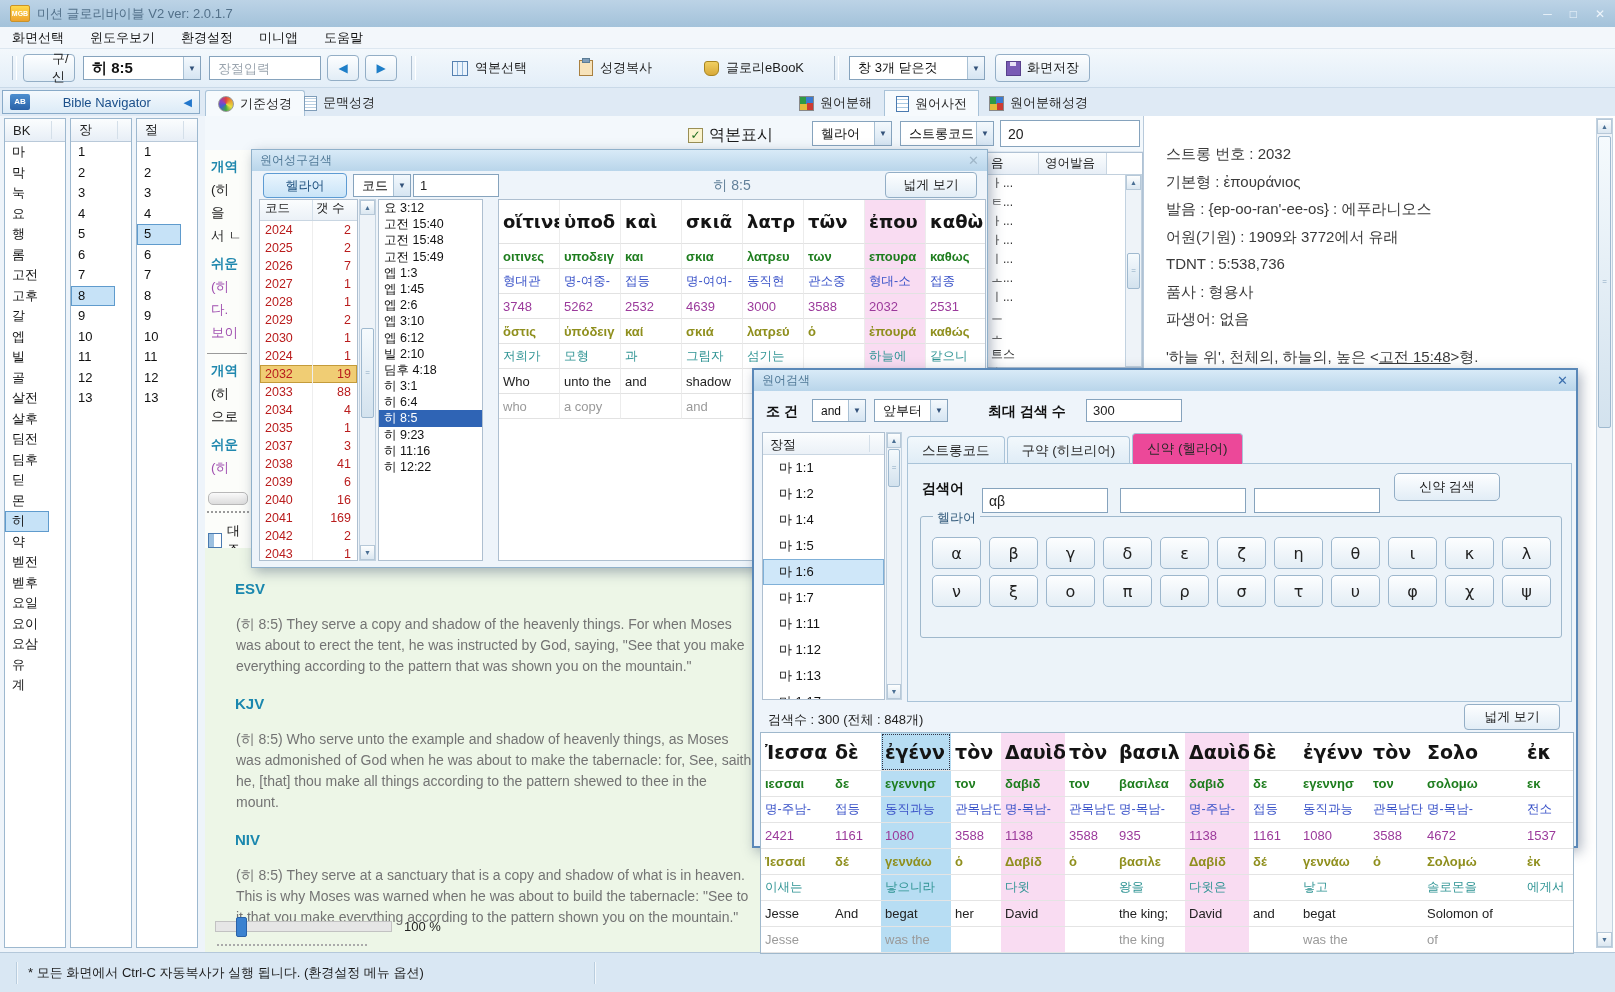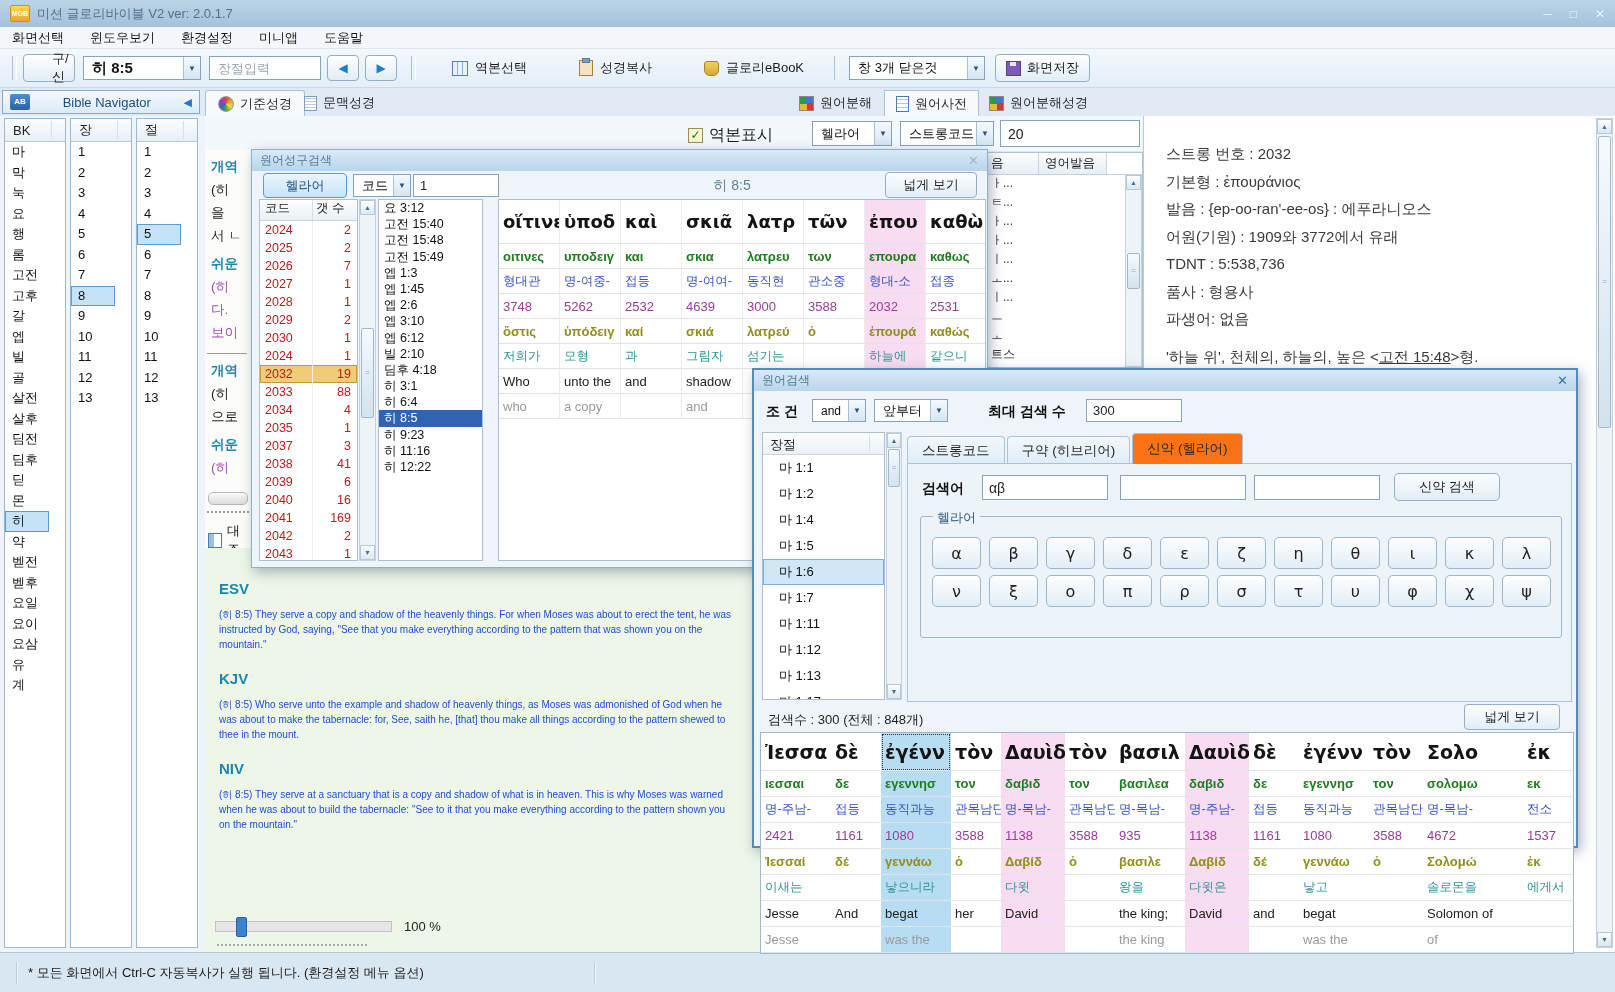--- a/index.html
+++ b/index.html
@@ -98,22 +98,22 @@
   .ls-b{color:#222;}
   .ls-p{color:#a050b0;}
   .ls-d{border-top:1px solid #9a9a9a;margin:9px 4px 4px 2px;height:0;}
   #ls-progress{position:absolute;left:3px;top:342px;width:38px;height:11px;background:linear-gradient(#fafafa,#dcdcdc);border:1px solid #b8b8b8;border-radius:5px;}
   #ls-dots{position:absolute;left:2px;top:361px;width:42px;border-bottom:2px dotted #9a9a9a;}
   #compare-tab{position:absolute;left:3px;top:372px;display:flex;align-items:center;gap:5px;font-size:13px;color:#111;}
   .ic-compare{width:13px;height:13px;border:1px solid #4a7ab0;background:linear-gradient(90deg,#9cc0e0 0 5px,#fff 5px);}
   
   #bible-area{left:205px;top:548px;width:938px;height:404px;background:#edf6e7;}
   #translations{position:absolute;left:14px;top:14px;width:740px;}
-  .tr-name{font-weight:bold;font-size:15px;color:#1a87ae;margin:18px 0 10px;}
-  .tr-text{font-size:10px;color:#1d4ed8;width:516px;line-height:1.5;margin:0;}
+  .tr-name{font-weight:bold;font-size:15px;color:#1a87ae;margin:18px 16px 10px;}
+  .tr-text{font-size:14px;color:#737373;width:516px;line-height:1.5;margin:17px;}
   #zoom-row{position:absolute;left:10px;bottom:18px;display:flex;align-items:center;gap:12px;}
   #zoom-track{width:175px;height:9px;background:#e6e6e6;border:1px solid #c2c2c2;position:relative;}
   #zoom-thumb{position:absolute;left:20px;top:-5px;width:9px;height:18px;background:#3b82d0;border:1px solid #2a62a8;border-radius:2px;}
   #zoom-label{font-size:13px;color:#222;}
   #zoom-dots{position:absolute;left:12px;bottom:6px;width:150px;border-bottom:2px dotted #aaa;}
   
   .win{position:absolute;background:#eef4fa;box-shadow:3px 4px 12px rgba(50,70,100,.4);box-sizing:border-box;}
   #win1{left:251px;top:149px;width:737px;height:419px;border:1px solid #8fb0ca;}
   #win2{left:752px;top:368px;width:826px;height:480px;border:2px solid #5a88b8;}
   .w-title{height:21px;background:linear-gradient(#d8eaf7,#b9d5ea);display:flex;align-items:center;padding:0 8px;font-size:12px;color:#4f7896;}
@@ -157,24 +157,24 @@
   #w2-max-label{position:absolute;left:234px;top:33px;font-size:14px;font-weight:bold;color:#111;}
   #w2-max-input{position:absolute;left:332px;top:29px;width:96px;height:23px;background:#fff;border:1px solid #86a3bd;font-size:13px;padding:0 6px;box-sizing:border-box;color:#222;}
   #w2-verses{position:absolute;left:8px;top:62px;width:123px;height:268px;background:#fff;border:1px solid #aebfd0;box-sizing:border-box;overflow:hidden;}
   #w2-verses-head{height:22px;border-bottom:1px solid #c9d6e2;background:linear-gradient(#fbfdfe,#ebf1f7);font-size:13px;color:#222;padding:3px 0 0 7px;box-sizing:border-box;position:relative;}
   #w2-verses-head::after{content:'';position:absolute;right:14px;top:2px;bottom:2px;width:1px;background:#d4dfe9;}
   .w2-verse{height:26px;line-height:26px;font-size:13px;padding-left:16px;color:#111;box-sizing:border-box;}
   .w2-verse.sel2{background:#cfe7f9;box-shadow:inset 0 0 0 1px #7fb0d8;}
   #w2-sb{left:132px;top:62px;width:16px;height:268px;}
   #w2-tabs{position:absolute;left:153px;top:64px;height:30px;display:flex;align-items:flex-end;}
   .w2-tab{height:28px;padding:0 14px;display:flex;align-items:center;font-size:13.5px;color:#2a2a2a;background:linear-gradient(#f2f8fc,#dfecf6);border:1px solid #a9c3d8;border-bottom:none;border-radius:4px 4px 0 0;margin-right:2px;box-sizing:border-box;}
-  .w2-tab.active{height:31px;background:#f97316;position:relative;z-index:2;}
+  .w2-tab.active{height:31px;background:#ec4899;position:relative;z-index:2;}
   #w2-panel{position:absolute;left:153px;top:93px;width:665px;height:239px;background:#ecf3f9;border:1px solid #a9c3d8;box-sizing:border-box;}
   #w2-search-label{position:absolute;left:14px;top:16px;font-size:14px;font-weight:bold;color:#111;}
-  .w2-input{position:absolute;top:11px;height:25px;background:#fff;border:1px solid #86a3bd;font-size:14px;padding:0 6px;box-sizing:border-box;color:#222;}
+  .w2-input{position:absolute;top:24px;height:25px;background:#fff;border:1px solid #86a3bd;font-size:14px;padding:0 6px;box-sizing:border-box;color:#222;}
   #w2-q1{left:74px;width:126px;}
   #w2-q2{left:212px;width:126px;}
   #w2-q3{left:346px;width:126px;}
   #w2-search-btn{position:absolute;left:486px;top:9px;width:106px;height:28px;border-radius:5px;}
   #w2-greek{position:absolute;left:12px;top:52px;width:642px;height:122px;border:1px solid #9fb8cc;border-radius:3px;box-sizing:border-box;}
   #w2-greek-label{position:absolute;left:12px;top:-8px;background:#ecf3f9;padding:0 4px;font-size:13px;color:#335b7c;}
   .gkey-row{position:absolute;left:11px;display:flex;gap:8px;}
   #w2-keys1{top:20px;}
   #w2-keys2{top:58px;}
   .gkey{width:47px;height:30px;background:linear-gradient(#fdfeff,#e3edf5);border:1px solid #9db7cd;border-radius:5px;font-size:16px;color:#222;display:flex;align-items:center;justify-content:center;font-family:"DejaVu Sans",sans-serif;}

